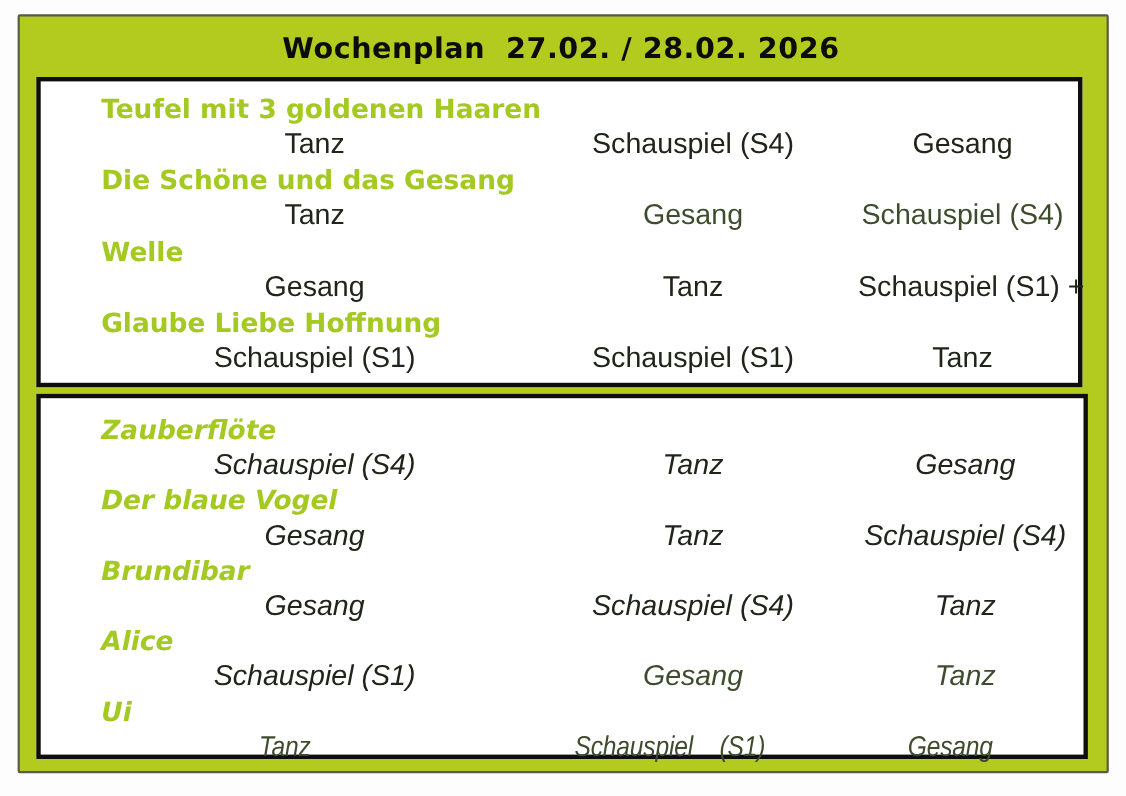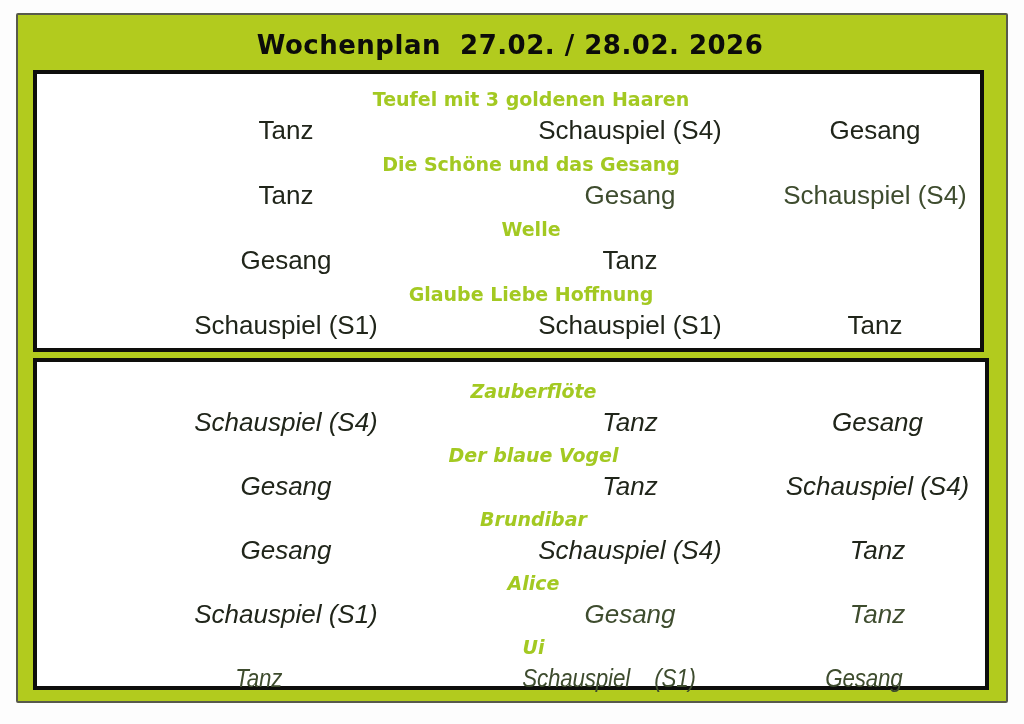--- a/index.html
+++ b/index.html
@@ -40,25 +40,24 @@
     box-sizing:border-box;
     padding:10px 10px 0 55px;
   }
   .box1{ top:55px; width:951px; height:282px; }
   .box2{ top:343px; width:956px; height:332px; padding-top:14px;font-style:italic; }
   .box1 .program{ margin-bottom:3px; }
   .box2 .program{ margin-bottom:2px; }
   .program-title{
     font-family:"DejaVu Sans","Liberation Sans",sans-serif;
     font-weight:bold;
-    font-size:19px;
+    font-size:24px;
     line-height:31px;
     color:#a3c922;
     white-space:nowrap;
-    text-align:center;
   }
   .row{
     display:grid;
     grid-template-columns:388px 300px 1fr;
     font-size:26px;
     line-height:31px;
     color:#20251a;
     white-space:nowrap;
     text-align:center;
   }
@@ -94,20 +93,21 @@
         <span class="cell green">Gesang</span>
         <span class="cell green">Schauspiel (S4)</span>
       </div>
     </div>
 
     <div class="program">
       <div class="program-title">Welle</div>
       <div class="row">
         <span class="cell">Gesang</span>
         <span class="cell">Tanz</span>
+        <span class="cell">Schauspiel (S1) +</span>
       </div>
     </div>
 
     <div class="program">
       <div class="program-title">Glaube Liebe Hoffnung</div>
       <div class="row">
         <span class="cell">Schauspiel (S1)</span>
         <span class="cell">Schauspiel (S1)</span>
         <span class="cell">Tanz</span>
       </div>

